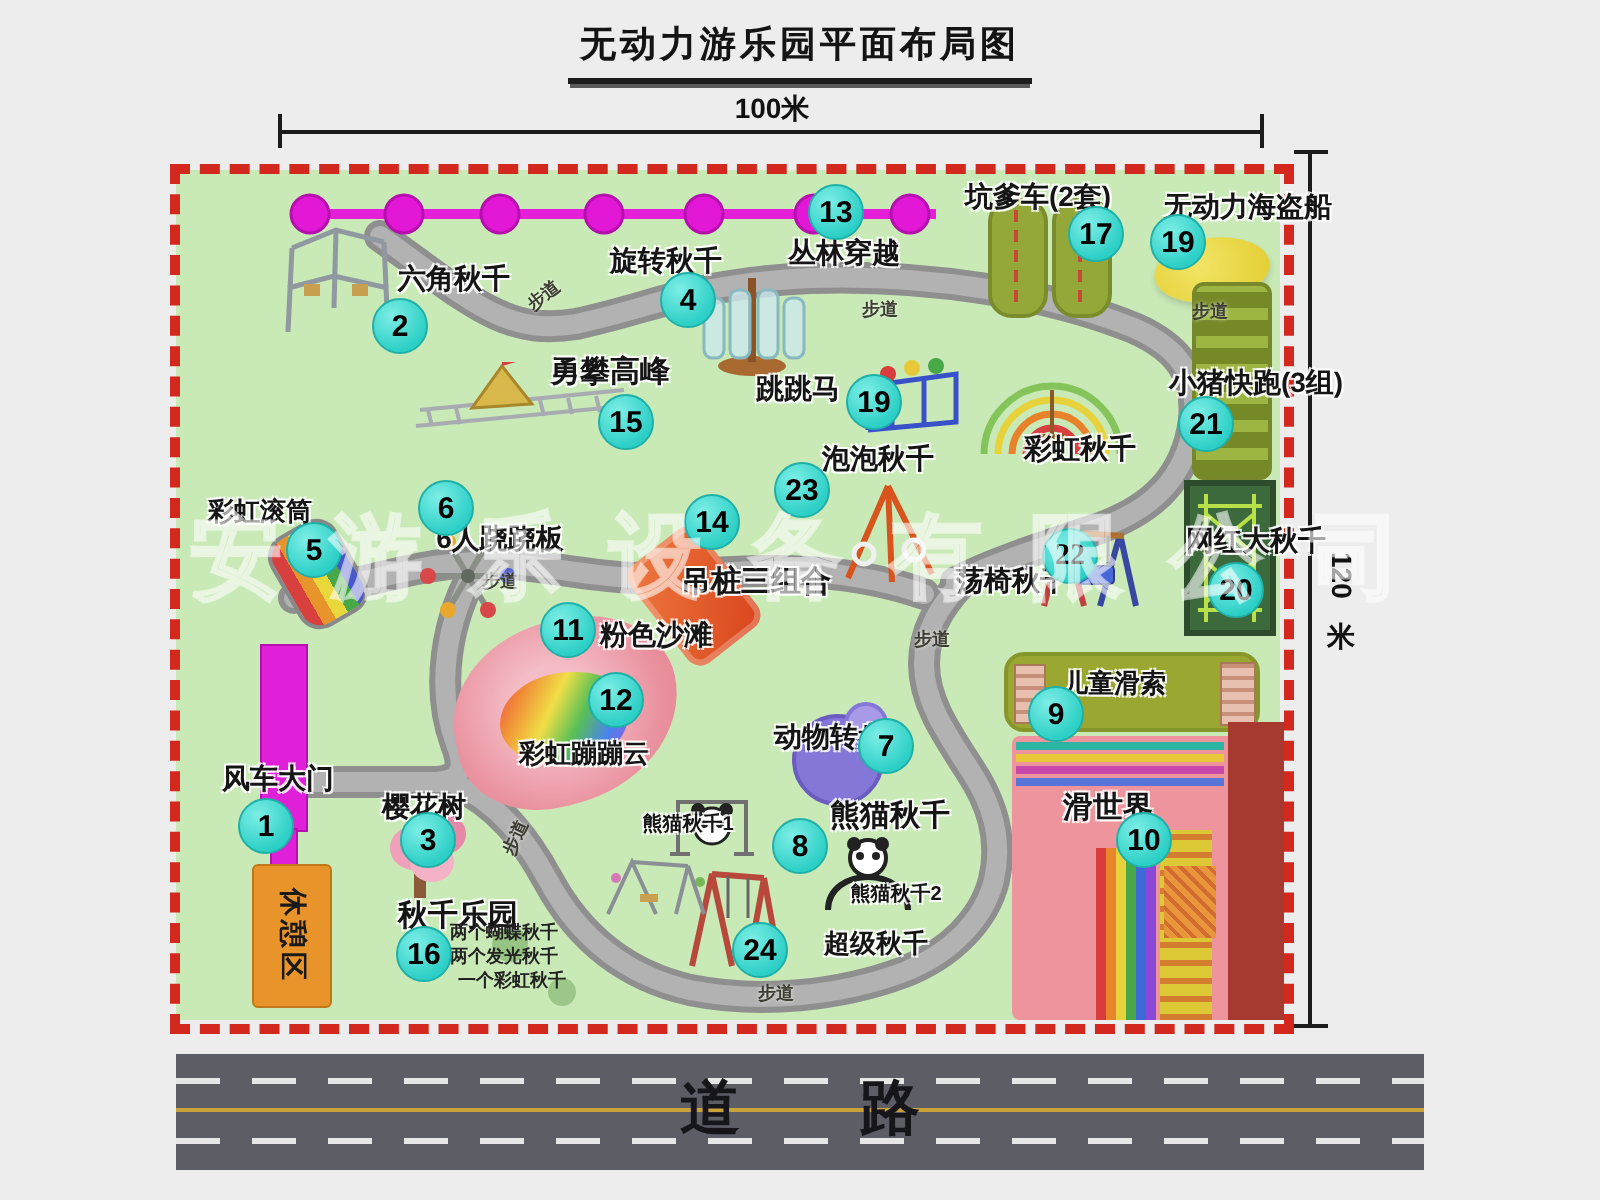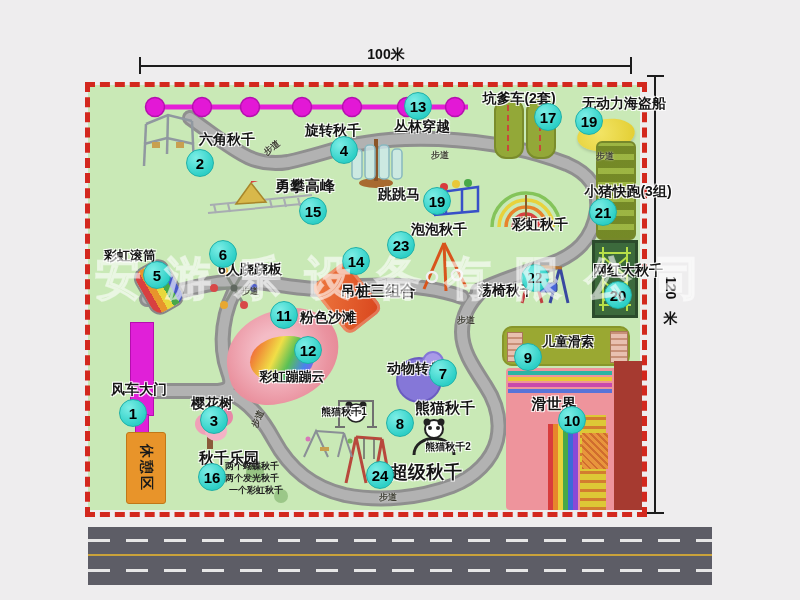--- a/index.html
+++ b/index.html
@@ -22,20 +22,21 @@
   .road-dash{position:absolute;left:0;width:100%;height:3px;background:repeating-linear-gradient(90deg,#e6e6e6 0 22px,transparent 22px 38px);}
   .road-yellow{position:absolute;left:0;top:27px;width:100%;height:2px;background:#c9a23a;}
   .road-label{position:absolute;left:50%;top:50%;transform:translate(-50%,-54%);font-size:30px;font-weight:bold;color:#16161a;white-space:pre;}
   .icon{z-index:5;}
 </style>
 </head>
 <body>
 
 <div class="stage">
 
+  <div class="abs title">无动力游乐园平面布局图</div>
 
   <div class="abs dimlabel" style="left:386px;top:46px;transform:translateX(-50%);">100米</div>
   <div class="abs dimline" style="left:140px;top:65px;width:492px;height:2px;"></div>
   <div class="abs dimline" style="left:139px;top:57px;width:2px;height:17px;"></div>
   <div class="abs dimline" style="left:630px;top:57px;width:2px;height:17px;"></div>
 
   <div class="abs dimline" style="left:654px;top:76px;width:2px;height:438px;"></div>
   <div class="abs dimline" style="left:647px;top:75px;width:17px;height:2px;"></div>
   <div class="abs dimline" style="left:647px;top:512px;width:17px;height:2px;"></div>
   <div class="abs dimlabel" style="left:662px;top:276px;writing-mode:vertical-rl;">120米</div>
@@ -305,29 +306,29 @@
     <div class="abs lbl" style="left:452px;top:140px;">彩虹秋千</div>
     <div class="abs lbl" style="left:351px;top:145px;font-family:Liberation Serif, serif;">泡泡秋千</div>
     <div class="abs lbl" style="left:42px;top:171px;font-size:13px;">彩虹滚筒</div>
     <div class="abs lbl" style="left:162px;top:185px;">6人跷跷板</div>
     <div class="abs lbl" style="left:290px;top:206px;font-size:15px;">吊桩三组合</div>
     <div class="abs lbl" style="left:418px;top:206px;">荡椅秋千</div>
     <div class="abs lbl" style="left:540px;top:186px;">网红大秋千</div>
     <div class="abs lbl" style="left:240px;top:233px;">粉色沙滩</div>
     <div class="abs lbl" style="left:204px;top:292px;font-size:13px;">彩虹蹦蹦云</div>
     <div class="abs lbl" style="left:327px;top:265px;margin-top:19px;">动物转盘</div>
-    <div class="abs lbl" style="left:480px;top:257px;font-size:13px;">儿童滑索</div>
+    <div class="abs lbl" style="left:469px;top:257px;font-size:13px;">儿童滑索</div>
     <div class="abs lbl" style="left:466px;top:319px;font-size:15px;">滑世界</div>
     <div class="abs lbl" style="left:357px;top:323px;font-size:15px;">熊猫秋千</div>
     <div class="abs lbl sm" style="left:256px;top:327px;">熊猫秋千1</div>
     <div class="abs lbl sm" style="left:360px;top:362px;">熊猫秋千2</div>
     <div class="abs lbl" style="left:124px;top:319px;">樱花树</div>
     <div class="abs lbl" style="left:51px;top:305px;z-index:12;">风车大门</div>
     <div class="abs lbl" style="left:141px;top:373px;font-size:15px;">秋千乐园</div>
-    <div class="abs lbl" style="left:338px;top:387px;font-size:18px;text-align:right;">超级秋千</div>
+    <div class="abs lbl" style="left:350px;top:387px;font-size:13px;text-align:right;">超级秋千</div>
 
     <div class="abs notes" style="left:137px;top:376px;">两个蝴蝶秋千</div>
     <div class="abs notes" style="left:137px;top:388px;">两个发光秋千</div>
     <div class="abs notes" style="left:141px;top:400px;">一个彩虹秋千</div>
 
     <div class="abs badge" style="left:45px;top:328px;">1</div>
     <div class="abs badge" style="left:112px;top:78px;">2</div>
     <div class="abs badge" style="left:126px;top:335px;">3</div>
     <div class="abs badge" style="left:256px;top:65px;">4</div>
     <div class="abs badge" style="left:69px;top:190px;">5</div>
@@ -353,15 +354,16 @@
 
     <div class="abs park-border"></div>
   </div>
 
   <div class="abs wm-co">安游乐设备有限公司</div>
 
   <div class="abs road">
     <div class="road-dash" style="top:12px;"></div>
     <div class="road-yellow"></div>
     <div class="road-dash" style="top:42px;"></div>
+    <div class="road-label">道　　路</div>
   </div>
 
 </div>
 
 </body></html>

